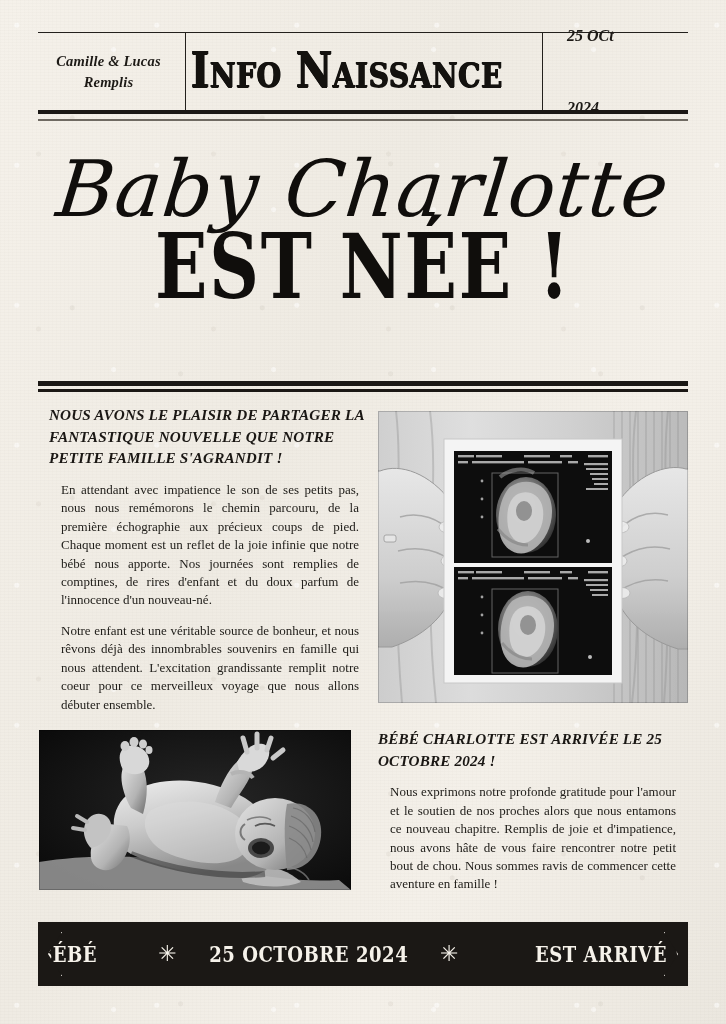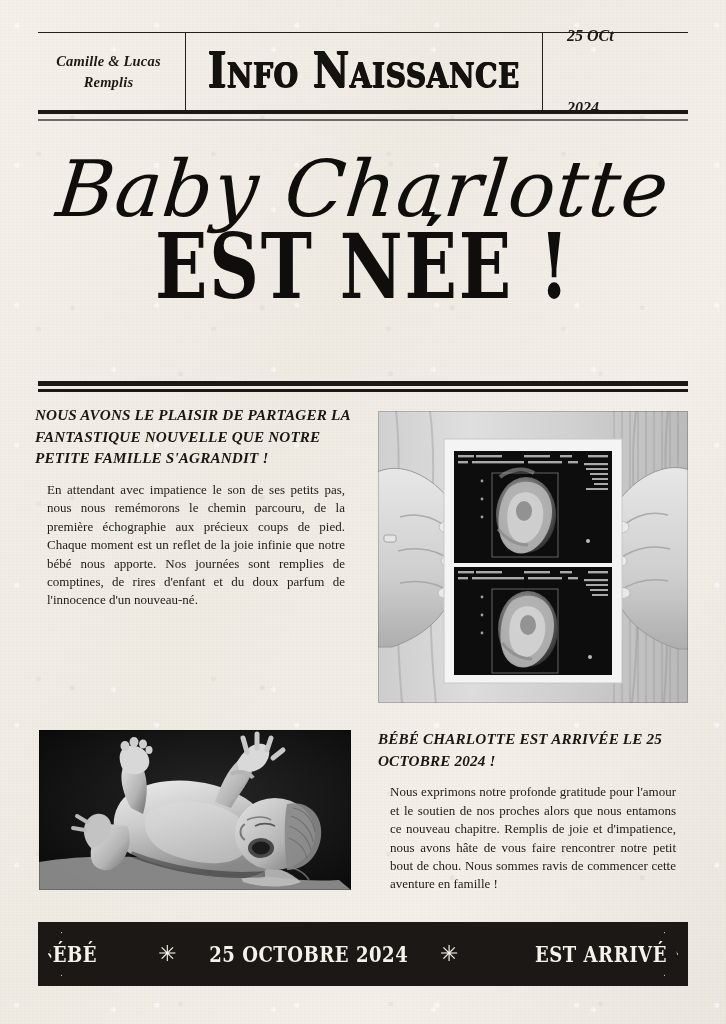--- a/index.html
+++ b/index.html
@@ -69,21 +69,20 @@
     color: #1d1a16;
     line-height: 1.42;
     white-space: nowrap;
   }
   .mast-center {
     flex: 1;
     box-sizing: border-box;
     border-right: 1.5px solid #23201c;
     display: flex;
     align-items: center;
-    justify-content: center;
     overflow: hidden;
   }
   .mast-title {
     font-family: "DejaVu Serif", serif;
     font-weight: bold;
     font-size: 41px;
     line-height: 1;
     color: #14120f;
     letter-spacing: 0.5px;
     transform: scaleY(1.18) scaleX(0.97);
@@ -171,21 +170,21 @@
     left: 38px;
     width: 650px;
   }
   .dbl-rule .r1 { height: 5px; background: #1b1815; }
   .dbl-rule .gap { height: 3px; }
   .dbl-rule .r2 { height: 3px; background: #1b1815; }
 
   
   .col-left {
     position: absolute;
-    left: 35px;
+    left: 49px;
     top: 404px;
     width: 322px;
   }
   .col-right {
     position: absolute;
     left: 378px;
     top: 404px;
     width: 310px;
   }
 
@@ -326,20 +325,21 @@
 
   <div class="dbl-rule" style="top:381px;">
     <div class="r1"></div>
     <div class="gap"></div>
     <div class="r2"></div>
   </div>
 
   <div class="col-left">
     <p class="kicker">NOUS AVONS LE PLAISIR DE PARTAGER LA FANTASTIQUE NOUVELLE QUE NOTRE PETITE FAMILLE S'AGRANDIT !</p>
     <p class="bodytext">En attendant avec impatience le son de ses petits pas, nous nous remémorons le chemin parcouru, de la première échographie aux précieux coups de pied. Chaque moment est un reflet de la joie infinie que notre bébé nous apporte. Nos journées sont remplies de comptines, de rires d'enfant et du doux parfum de l'innocence d'un nouveau-né.</p>
+    <p class="bodytext">Notre enfant est une véritable source de bonheur, et nous rêvons déjà des innombrables souvenirs en famille qui nous attendent. L'excitation grandissante remplit notre coeur pour ce merveilleux voyage que nous allons débuter ensemble.</p>
   </div>
 
   <div class="col-right" style="top:728px;">
     <p class="kicker">BÉBÉ CHARLOTTE EST ARRIVÉE LE 25 OCTOBRE 2024 !</p>
     <p class="bodytext">Nous exprimons notre profonde gratitude pour l'amour et le soutien de nos proches alors que nous entamons ce nouveau chapitre. Remplis de joie et d'impatience, nous avons hâte de vous faire rencontrer notre petit bout de chou. Nous sommes ravis de commencer cette aventure en famille !</p>
   </div>
 
   <div class="photo" id="photo-ultrasound">
     <svg width="310" height="292" viewBox="0 0 310 292" xmlns="http://www.w3.org/2000/svg">
       <defs>

